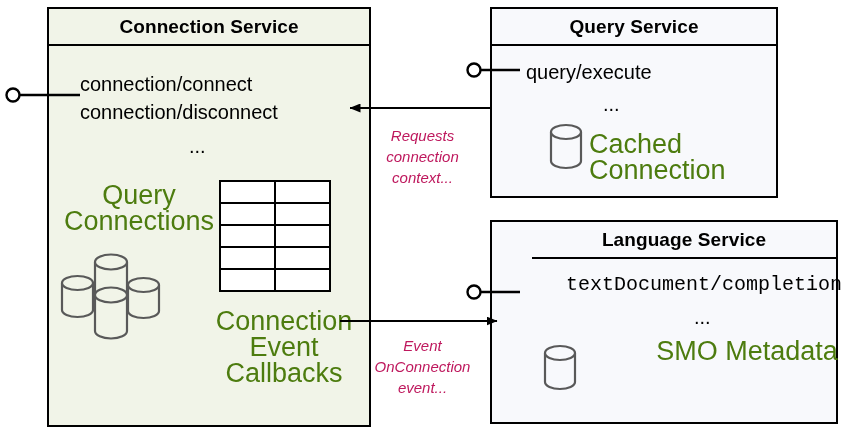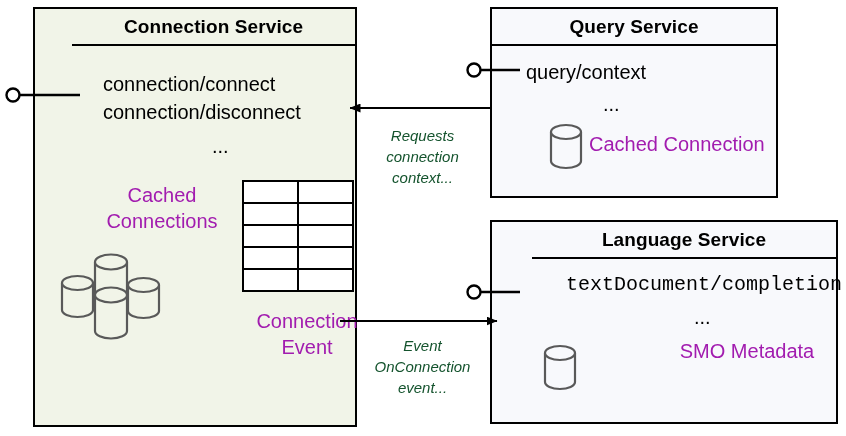--- a/index.html
+++ b/index.html
@@ -56,30 +56,30 @@
     line-height: 26px;
   }
   .ellipsis {
     position: absolute;
     font-size: 20px;
     color: #000000;
     line-height: 20px;
   }
   .caption {
     position: absolute;
-    font-size: 20px;
-    color: #a21caf;
+    font-size: 27px;
+    color: #4d7c0f;
     text-align: center;
     line-height: 26px;
   }
   .edge-label {
     position: absolute;
     font-size: 15px;
     font-style: italic;
-    color: #14532d;
+    color: #be185d;
     text-align: center;
     line-height: 21px;
     white-space: nowrap;
   }
 
   
   #overlay {
     position: absolute;
     left: 0;
     top: 0;
@@ -101,30 +101,30 @@
     width: 53px;
     height: 20px;
     padding: 0;
   }
 </style>
 </head>
 <body>
 
 <div id="canvas">
 
-  <div class="box green" style="left:33px; top:7px; width:324px; height:420px;padding-left:37px;">
+  <div class="box green" style="left:47px; top:7px; width:324px; height:420px;">
     <div class="box-header">Connection Service</div>
     <div class="box-body">
 
       <div class="api-line" style="left:31px; top:53px;">connection/disconnect</div>
       <div class="api-line" style="left:31px; top:25px;">connection/connect</div>
       <div class="ellipsis" style="left:140px; top:90px;">...</div>
 
       <div class="caption" style="left:10px; top:136px; width:160px;">
-        <span>Cached</span><br>
+        <span>Query</span><br>
         <span>Connections</span>
       </div>
 
       <table class="cb-table" style="left:170px; top:134px;">
         <tbody>
           <tr>
             <td></td>
             <td></td>
           </tr>
           <tr>
@@ -142,29 +142,30 @@
           <tr>
             <td></td>
             <td></td>
           </tr>
         </tbody>
       </table>
 
       <div class="caption" style="left:155px; top:262px; width:160px;">
         <span>Connection</span><br>
         <span>Event</span><br>
+        <span>Callbacks</span>
       </div>
 
     </div>
   </div>
 
   <div class="box bluish" style="left:490px; top:7px; width:288px; height:191px;">
     <div class="box-header">Query Service</div>
     <div class="box-body">
-      <div class="api-line" style="left:34px; top:13px;">query/context</div>
+      <div class="api-line" style="left:34px; top:13px;">query/execute</div>
       <div class="ellipsis" style="left:111px; top:48px;">...</div>
       <div class="caption" style="left:97px; top:85px; width:230px; text-align:left;">Cached Connection</div>
     </div>
   </div>
 
   <div class="box bluish" style="left:490px; top:220px; width:348px; height:204px;padding-left:40px;">
     <div class="box-header">Language Service</div>
     <div class="box-body">
       <div class="api-line" style="left:34px; top:13px;font-family:Liberation Mono, monospace;">textDocument/completion</div>
       <div class="ellipsis" style="left:162px; top:48px;">...</div>

